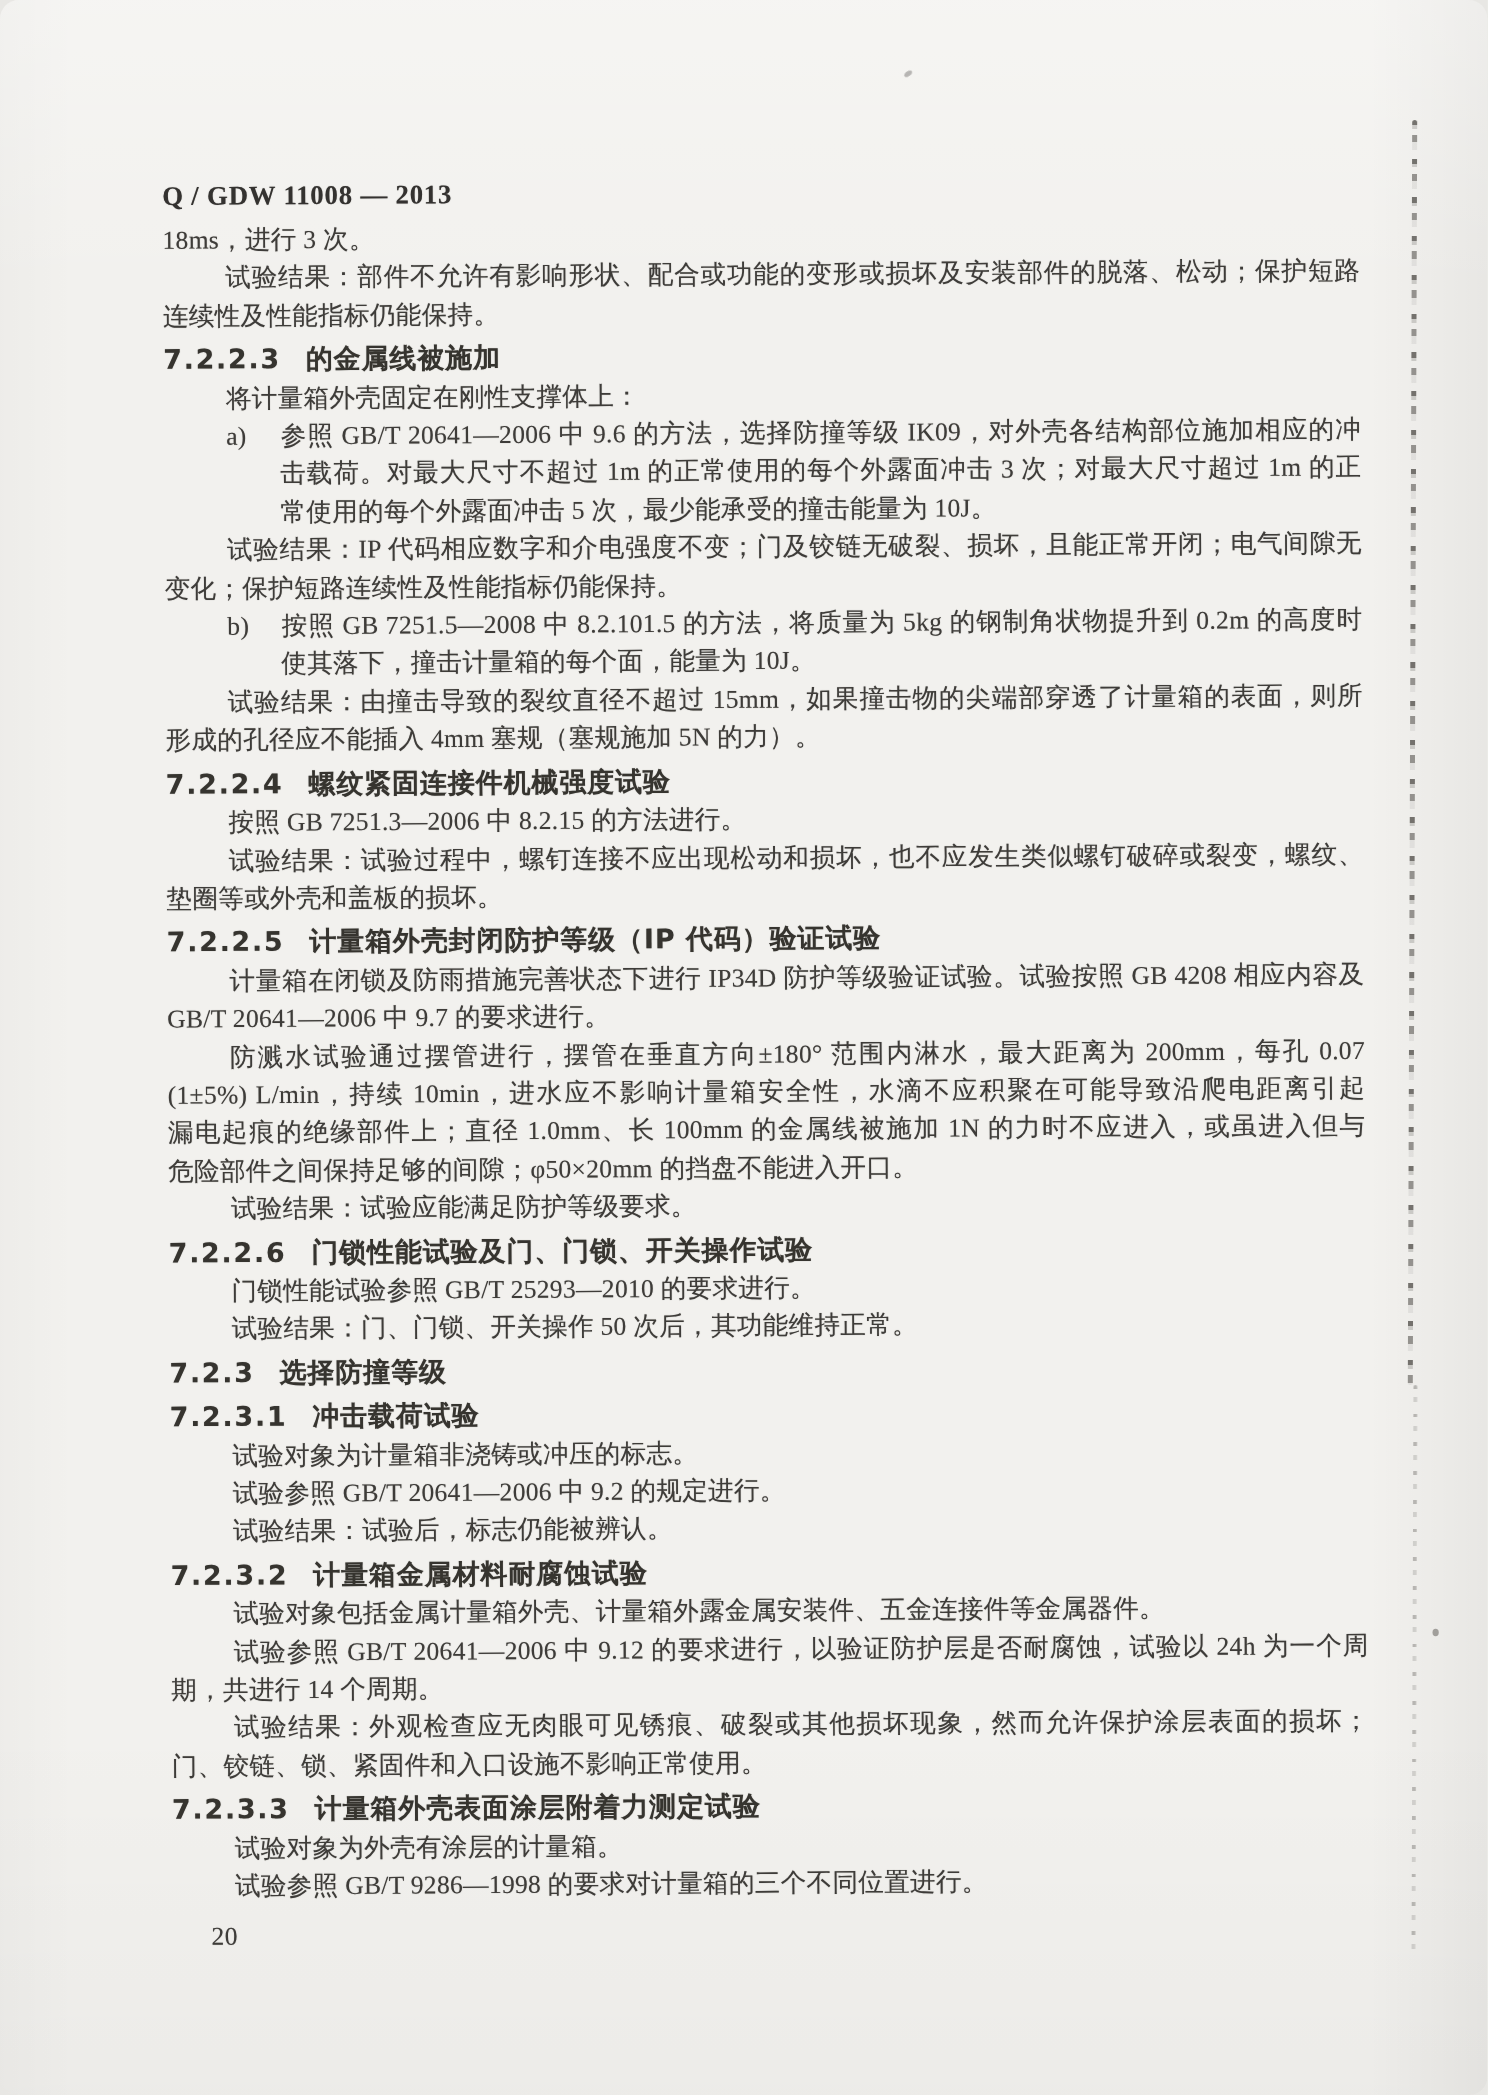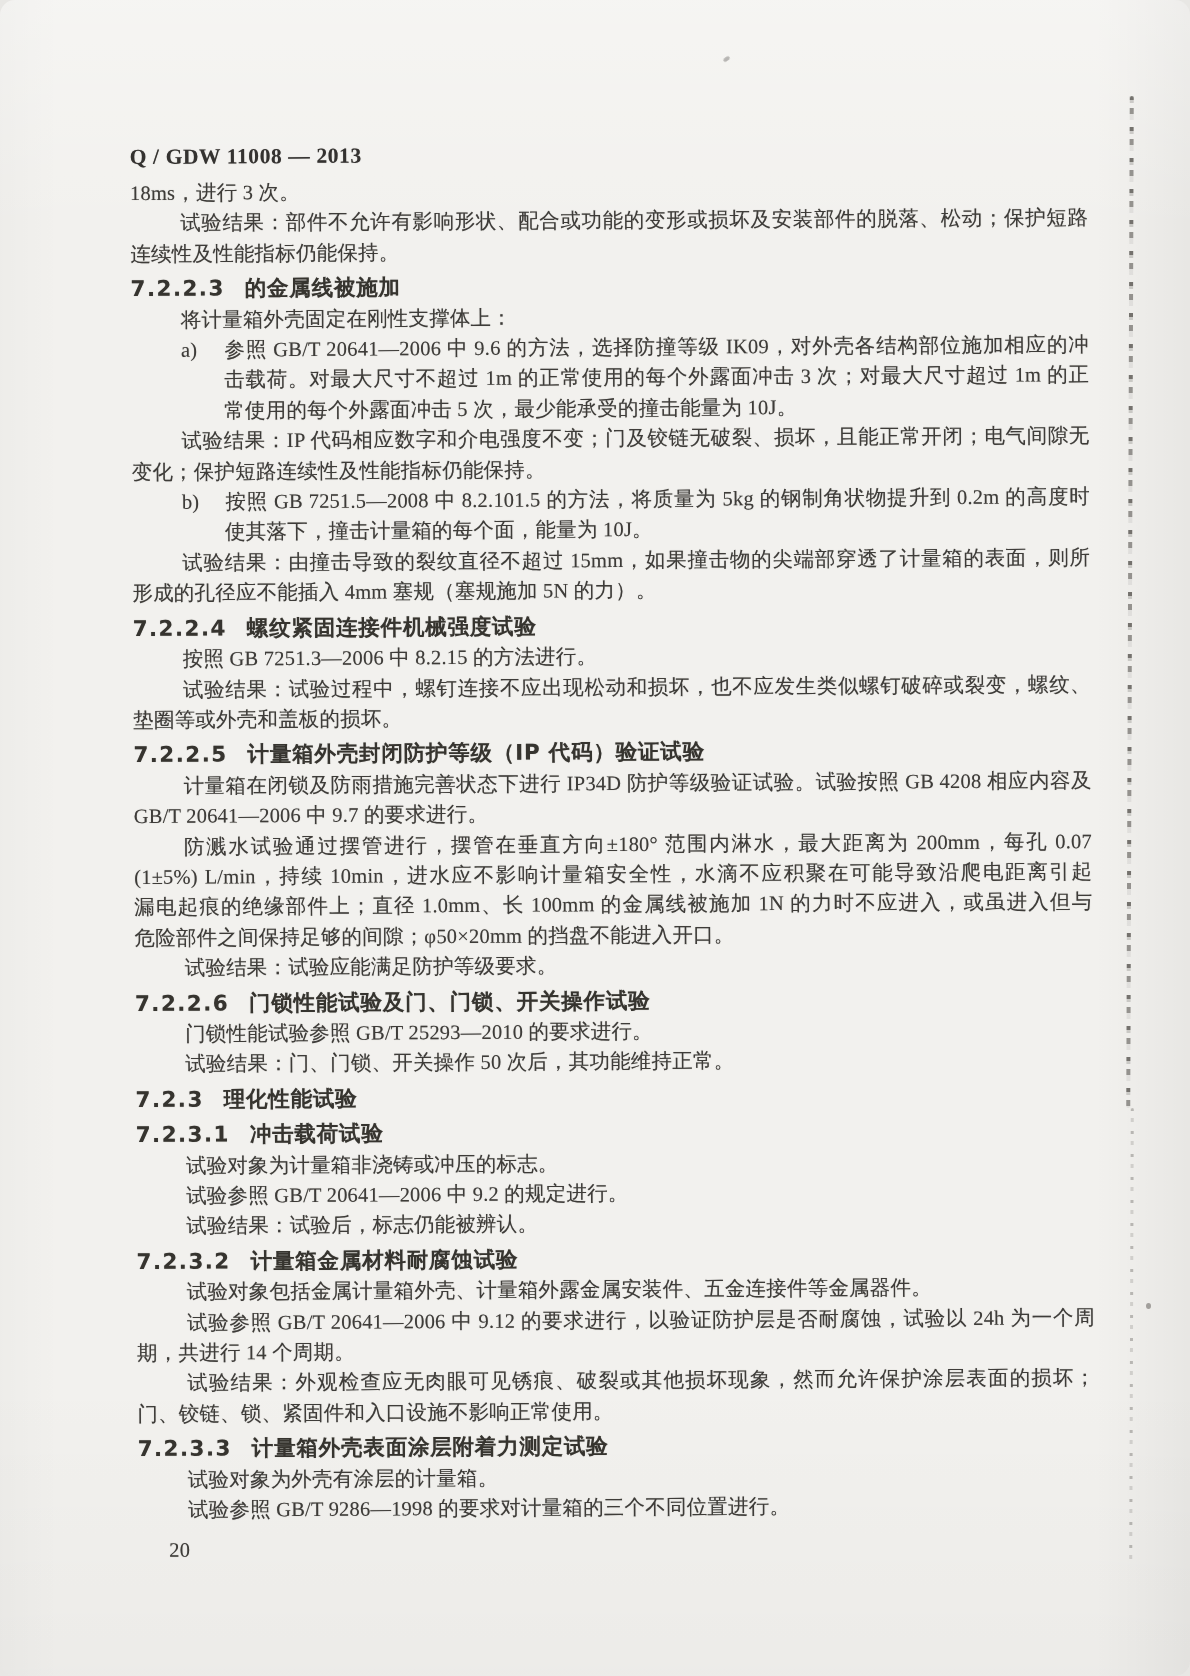--- a/index.html
+++ b/index.html
@@ -88,21 +88,21 @@
         <div class="line ind-first fit">计量箱在闭锁及防雨措施完善状态下进行 IP34D 防护等级验证试验。试验按照 GB 4208 相应内容及</div>
         <div class="line ind-none">GB/T 20641—2006 中 9.7 的要求进行。</div>
         <div class="line ind-first fit">防溅水试验通过摆管进行，摆管在垂直方向±180° 范围内淋水，最大距离为 200mm，每孔 0.07</div>
         <div class="line ind-none fit">(1±5%) L/min，持续 10min，进水应不影响计量箱安全性，水滴不应积聚在可能导致沿爬电距离引起</div>
         <div class="line ind-none fit">漏电起痕的绝缘部件上；直径 1.0mm、长 100mm 的金属线被施加 1N 的力时不应进入，或虽进入但与</div>
         <div class="line ind-none">危险部件之间保持足够的间隙；φ50×20mm 的挡盘不能进入开口。</div>
         <div class="line ind-first">试验结果：试验应能满足防护等级要求。</div>
         <div class="line heading"><span class="clause-num">7.2.2.6</span><span class="clause-title">门锁性能试验及门、门锁、开关操作试验</span></div>
         <div class="line ind-first">门锁性能试验参照 GB/T 25293—2010 的要求进行。</div>
         <div class="line ind-first">试验结果：门、门锁、开关操作 50 次后，其功能维持正常。</div>
-        <div class="line heading"><span class="clause-num">7.2.3</span><span class="clause-title">理化性能试验</span></div>
+        <div class="line heading"><span class="clause-num">7.2.3</span><span class="clause-title">选择防撞等级</span></div>
         <div class="line heading"><span class="clause-num">7.2.3.1</span><span class="clause-title">冲击载荷试验</span></div>
         <div class="line ind-first">试验对象为计量箱非浇铸或冲压的标志。</div>
         <div class="line ind-first">试验参照 GB/T 20641—2006 中 9.2 的规定进行。</div>
         <div class="line ind-first">试验结果：试验后，标志仍能被辨认。</div>
         <div class="line heading"><span class="clause-num">7.2.3.2</span><span class="clause-title">计量箱金属材料耐腐蚀试验</span></div>
         <div class="line ind-first">试验对象包括金属计量箱外壳、计量箱外露金属安装件、五金连接件等金属器件。</div>
         <div class="line ind-first fit">试验参照 GB/T 20641—2006 中 9.12 的要求进行，以验证防护层是否耐腐蚀，试验以 24h 为一个周</div>
         <div class="line ind-none">期，共进行 14 个周期。</div>
         <div class="line ind-first fit">试验结果：外观检查应无肉眼可见锈痕、破裂或其他损坏现象，然而允许保护涂层表面的损坏；</div>
         <div class="line ind-none">门、铰链、锁、紧固件和入口设施不影响正常使用。</div>

